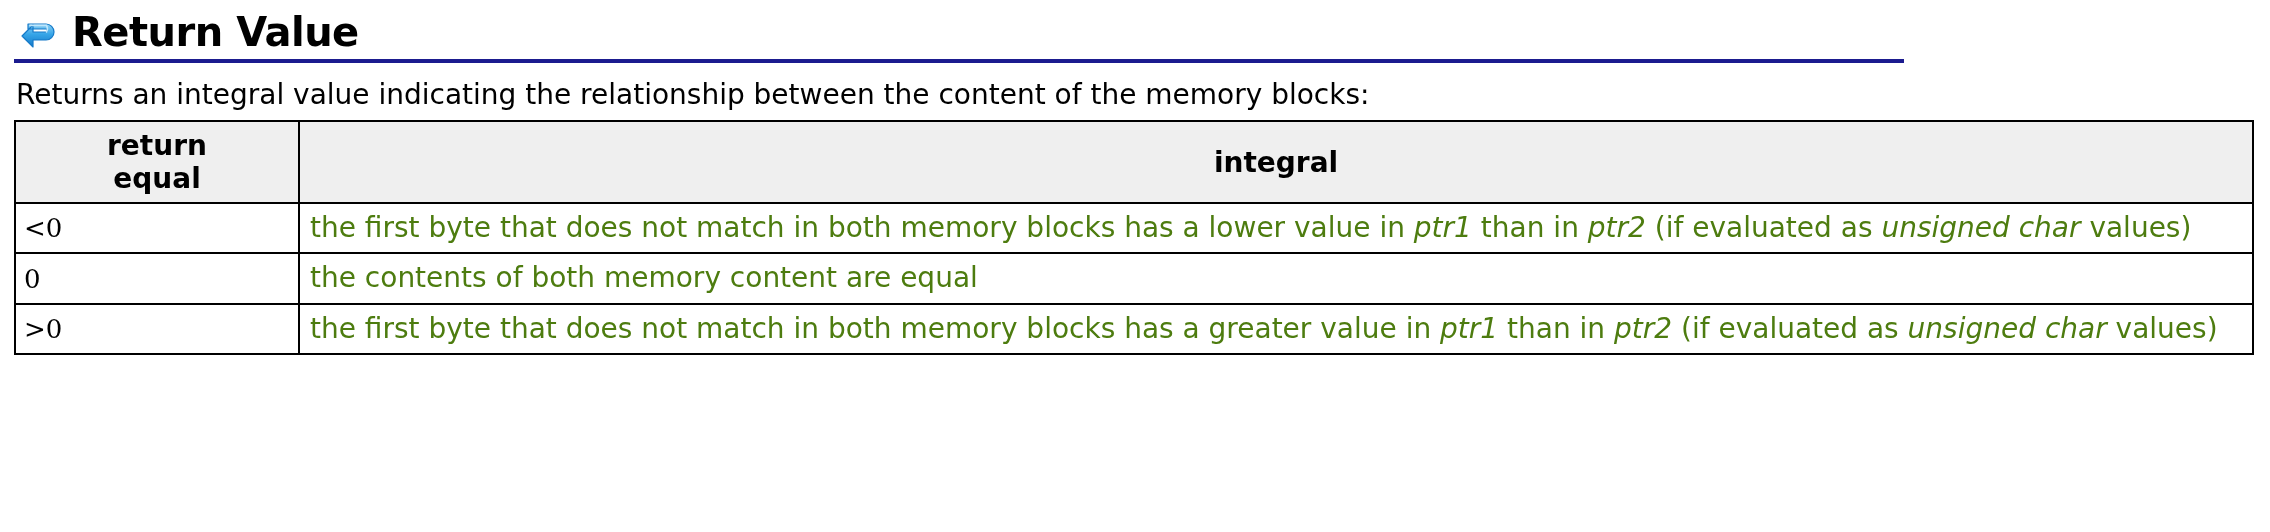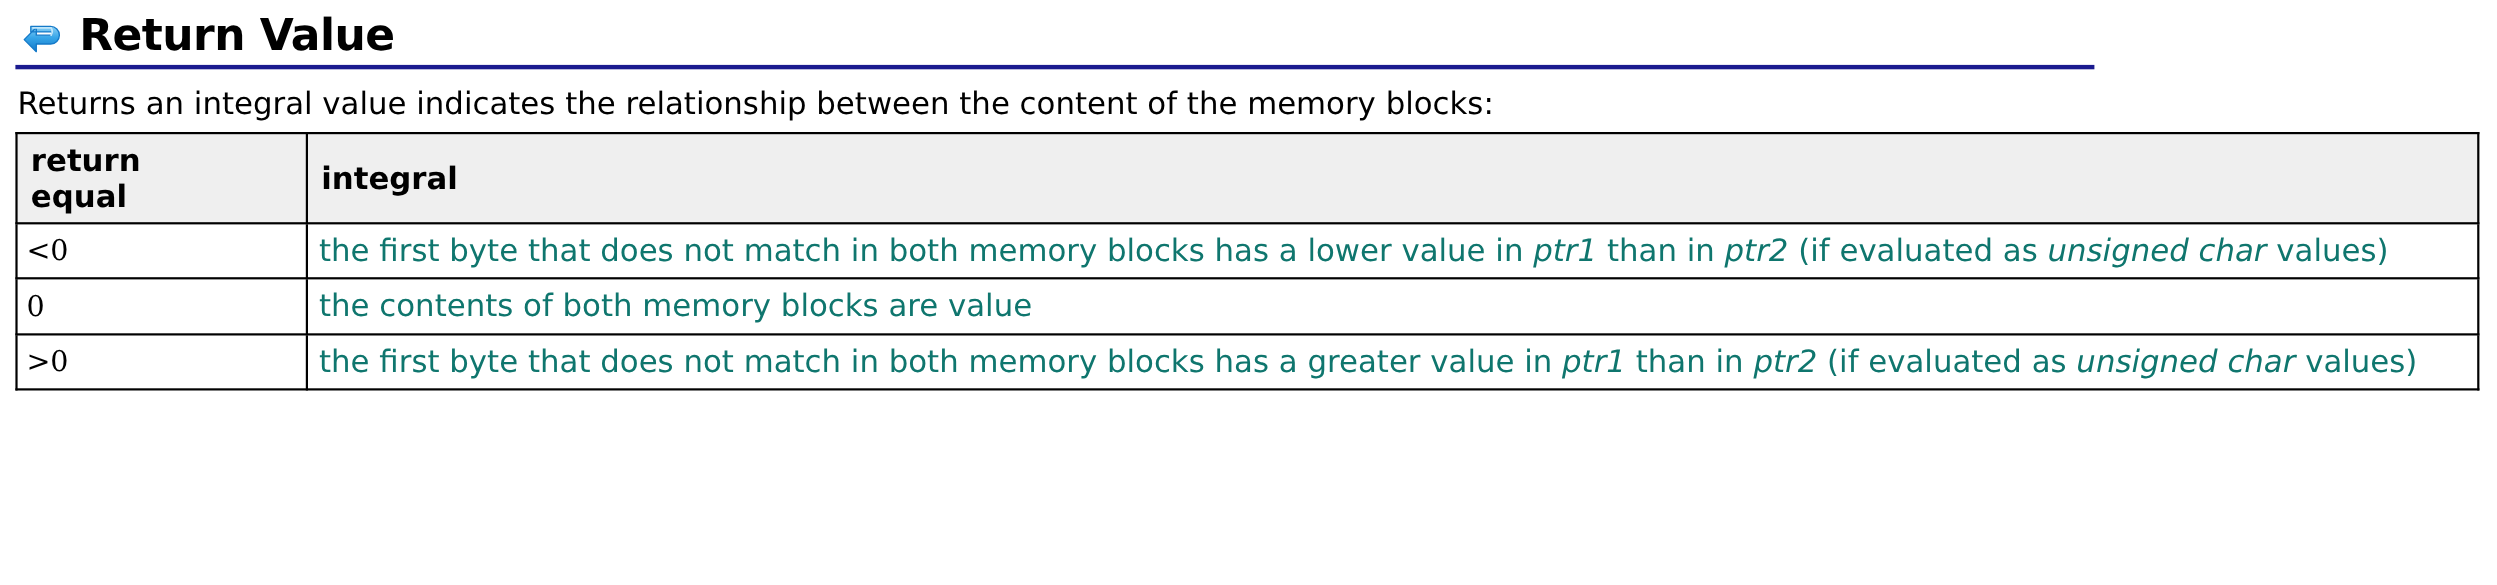--- a/index.html
+++ b/index.html
@@ -64,42 +64,42 @@
     table-layout: fixed;
     background: #ffffff;
   }
   table.rv th, table.rv td {
     border: 2px solid #000000;
     vertical-align: middle;
   }
   table.rv thead th {
     background: #efefef;
     font-weight: bold;
-    text-align: left;
+    text-align: center;
     font-size: 28px;
     line-height: 1.18;
-    padding: 7px 12px;
+    padding: 7px 22px;
   }
   th.col-ret { width: 238px; }
   th.col-ind { width: auto; }
 
   table.rv tbody td.retval {
     font-family: "DejaVu Serif", serif;
     font-size: 26px;
     text-align: left;
     padding: 6px 8px;
     vertical-align: middle;
     color: #000000;
   }
   table.rv tbody td.desc {
     font-size: 28px;
     line-height: 1.3;
     text-align: left;
     padding: 6px 10px;
-    color: #0f766e;
+    color: #4d7c0f;
   }
   table.rv tbody td.desc em {
     font-style: italic;
   }
 </style>
 </head>
 <body>
 
 <div class="page">
 
@@ -112,40 +112,40 @@
           <stop offset="100%" stop-color="#1479c8"></stop>
         </linearGradient>
       </defs>
       <path d="M10 14 h18 a8 8 0 0 1 0 16 h-13 v7 l-11 -11 l11 -11 v7 h13 a1.5 1.5 0 0 0 0 -3 h-18 z" fill="url(#gblue)" stroke="#1479c8" stroke-width="1.2" stroke-linejoin="round"></path>
       <path d="M12 15.4 h16.5 a6.5 6.5 0 0 1 0 6.6" fill="none" stroke="#bfe6fb" stroke-width="1.6" stroke-linecap="round"></path>
     </svg>
     <div class="section-title">Return Value</div>
   </div>
   <div class="head-rule"></div>
 
-  <p class="intro">Returns an integral value indicates the relationship between the content of the memory blocks:</p>
+  <p class="intro">Returns an integral value indicating the relationship between the content of the memory blocks:</p>
 
   <table class="rv">
     <thead>
       <tr>
         <th class="col-ret">
           <span>return</span><br>
           <span>equal</span>
         </th>
         <th class="col-ind">integral</th>
       </tr>
     </thead>
     <tbody id="rv-body">
         <tr>
           <td class="retval">&lt;0</td>
           <td class="desc"><span>the first byte that does not match in both memory blocks has a lower value in </span><em>ptr1</em><span> than in </span><em>ptr2</em><span> (if evaluated as </span><em>unsigned char</em><span> values)</span></td>
         </tr>
         <tr>
           <td class="retval">0</td>
-          <td class="desc"><span>the contents of both memory blocks are value</span></td>
+          <td class="desc"><span>the contents of both memory content are equal</span></td>
         </tr>
         <tr>
           <td class="retval">&gt;0</td>
           <td class="desc"><span>the first byte that does not match in both memory blocks has a greater value in </span><em>ptr1</em><span> than in </span><em>ptr2</em><span> (if evaluated as </span><em>unsigned char</em><span> values)</span></td>
         </tr>
       </tbody>
   </table>
 
 </div>
 

